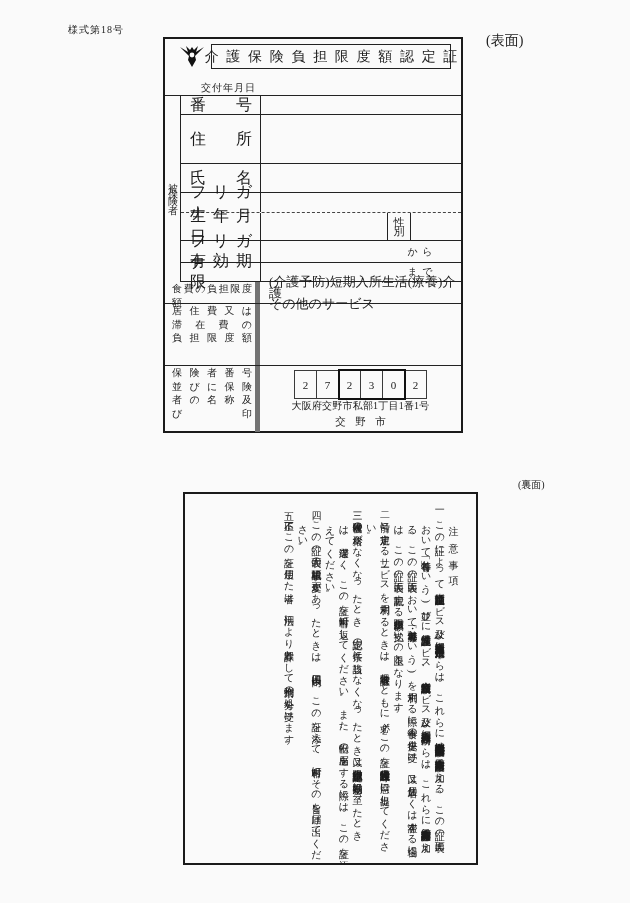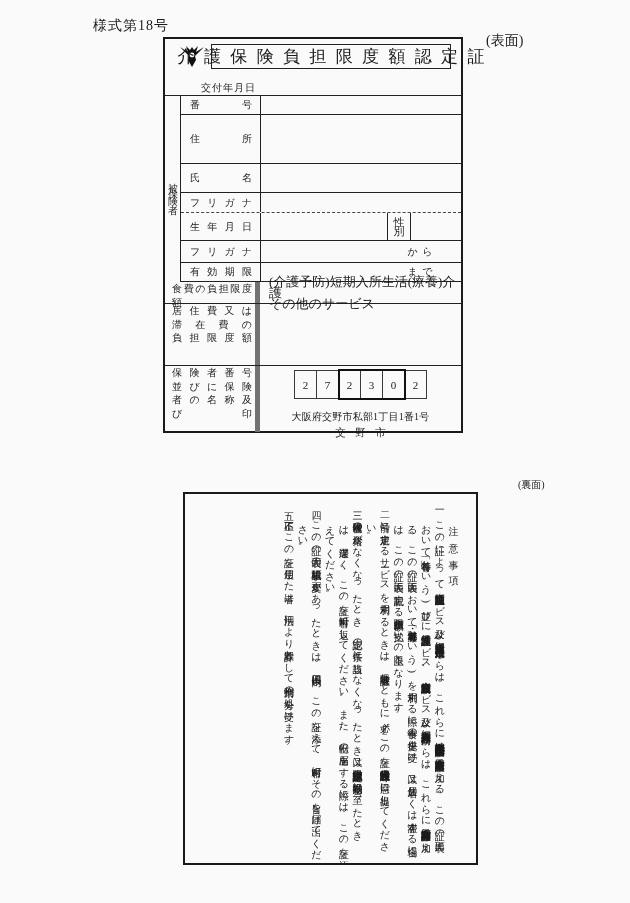--- a/index.html
+++ b/index.html
@@ -4,45 +4,45 @@
 <style>
   html,body{margin:0;padding:0;}
   body{
     width:630px;height:903px;position:relative;
     background:#fafafa;color:#1c1c1c;
     font-family:"Liberation Serif","DejaVu Serif",serif;
     font-size:10px;
   }
   .abs{position:absolute;}
   
-  .form-no{left:68px;top:17px;font-size:14px;letter-spacing:1px;margin-left:25px;}
+  .form-no{left:68px;top:23px;font-size:10px;letter-spacing:1px;}
   .side-label-front{left:486px;top:32px;font-size:14px;}
   .side-label-back{left:518px;top:478px;font-size:10px;}
 
   
   .front-box{left:163px;top:37px;width:300px;height:396px;border:2px solid #1a1a1a;box-sizing:border-box;background:transparent;}
   .front-inner{position:relative;width:100%;height:100%;}
   .logo{position:absolute;left:13px;top:4px;width:28px;height:27px;}
   .title-box{position:absolute;left:46px;top:5px;width:240px;height:25px;border:1px solid #222;box-sizing:border-box;
     display:flex;align-items:center;justify-content:center;}
-  .title-box span{font-size:17px;letter-spacing:0.55em;text-indent:0.55em;white-space:nowrap;}
+  .title-box span{font-size:14px;letter-spacing:0.55em;text-indent:0.55em;white-space:nowrap;}
   .issue-date{position:absolute;left:36px;top:42px;font-size:10px;letter-spacing:1px;}
 
   
   .tbl{position:absolute;left:0;top:56px;width:296px;border-top:1px solid #222;box-sizing:border-box;}
   .grp1{display:flex;width:100%;}
   .insured-col{width:16px;border-right:1px solid #222;box-sizing:border-box;
     display:flex;align-items:center;justify-content:center;}
   .insured-col span{writing-mode:vertical-rl;letter-spacing:0.72em;font-size:10px;}
   .rows1{width:280px;}
   .r{display:flex;border-bottom:1px solid #222;box-sizing:border-box;}
   .r.dashed{border-bottom:1px dashed #444;}
   .lab{width:80px;border-right:1px solid #222;box-sizing:border-box;display:flex;align-items:center;}
   .lab span{display:inline-block;width:62px;margin-left:9px;
-    text-align:justify;text-align-last:justify;text-justify:inter-character;white-space:pre-line;font-size:10px;font-family:Liberation Serif, serif;}
+    text-align:justify;text-align-last:justify;text-justify:inter-character;white-space:pre-line;font-size:16px;font-family:Liberation Serif, serif;}
   .val{flex:1;display:flex;align-items:center;font-size:10px;box-sizing:border-box;}
   .h19{height:19px;} .h49{height:49px;justify-content:space-between;} .h20{height:20px;} .h29{height:29px;}
   .h28{height:28px;} .h22{height:22px;} .h62{height:62px;} .h66{height:66px;border-bottom:none;}
   .val-right{justify-content:flex-end;padding-right:24px;letter-spacing:0.45em;}
   .sex-cell{width:24px;border-left:1px solid #222;border-right:1px solid #222;box-sizing:border-box;
     display:flex;align-items:center;justify-content:center;}
   .sex-cell span{display:inline-block;width:1em;font-size:11px;line-height:9px;text-align:center;}
   .sex-spacer{width:50px;}
   .flex1{flex:1;}
   
@@ -50,21 +50,21 @@
   .labwide span{display:inline-block;width:80px;margin-left:7px;
     text-align:justify;text-align-last:justify;text-justify:inter-character;white-space:pre-line;
     font-size:10px;line-height:13.5px;}
   .mlines{white-space:pre-line;font-size:13px;line-height:11px;padding-left:9px;align-items:center;display:flex;}
   .insurer-val{flex:1;display:flex;flex-direction:column;align-items:center;justify-content:flex-start;padding-top:4px;}
   .digit-boxes{position:relative;display:inline-flex;}
   .digit{width:23px;height:29px;border:1px solid #3a3a3a;margin-left:-1px;box-sizing:border-box;
     display:flex;align-items:center;justify-content:center;font-size:11px;background:transparent;}
   .digit:first-child{margin-left:0;}
   .thick-frame{position:absolute;left:44px;top:-1px;width:68px;height:31px;border:2px solid #111;box-sizing:border-box;pointer-events:none;}
-  .addr{font-size:10px;margin-top:11px;letter-spacing:0.2px;}
+  .addr{font-size:10px;margin-top:0;letter-spacing:0.2px;}
   .insurer-name{font-size:10.5px;margin-top:2px;letter-spacing:0.9em;text-indent:0.9em;}
 
   
   .back-box{left:183px;top:492px;width:295px;height:373px;border:2px solid #1a1a1a;box-sizing:border-box;overflow:hidden;}
   .notes{writing-mode:vertical-rl;height:337px;width:263px;margin:24px 14px 8px 12px;
     font-size:10px;line-height:13.7px;letter-spacing:0.25px;}
   .notes p{margin:0;padding:0;}
   .notes-title{padding-inline-start:46px;letter-spacing:0.35em;}
   .note-item{text-indent:-14px;padding-inline-start:14px;}
 </style>

